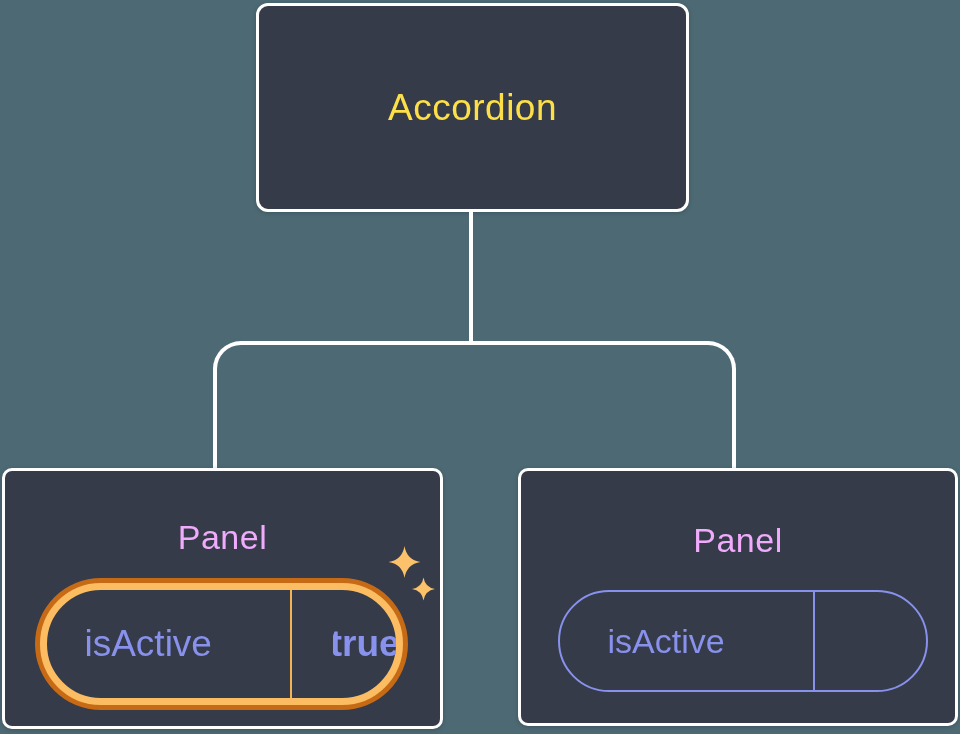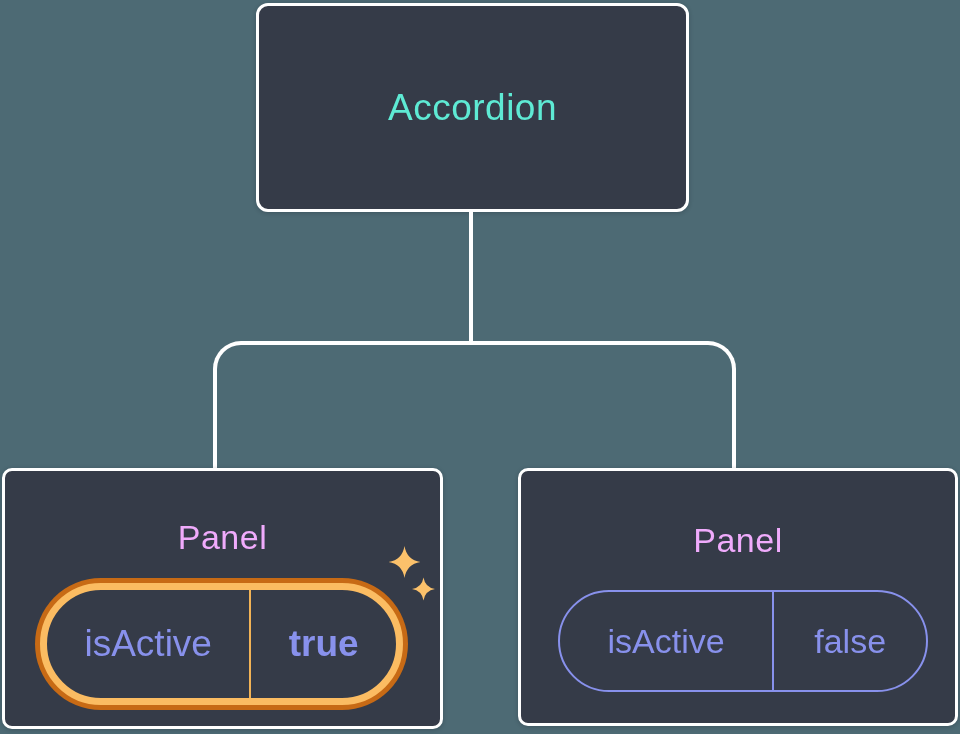--- a/index.html
+++ b/index.html
@@ -23,21 +23,21 @@
     border: 3px solid #FFFFFF;
     border-radius: 12px;
     box-shadow: 0 1px 4px rgba(20,25,35,0.25);
   }
   .node-root {
     left: 256px; top: 3px;
     width: 433px; height: 209px;
     display: flex; align-items: center; justify-content: center;
   }
   .node-title {
-    color: #5eead4;
+    color: #fde047;
     font-size: 37px;
     font-weight: 500;
     letter-spacing: 0.5px;
   }
   .node-panel-left  { left: 2px;   top: 468px; width: 441px; height: 261px; border-radius: 10px; }
   .node-panel-right { left: 518px; top: 468px; width: 440px; height: 258px; border-radius: 10px; }
   .panel-title {
     position: absolute;
     left: 0; right: 0;
     text-align: center;
@@ -68,20 +68,21 @@
     border-bottom: none;
     border-radius: 28px 28px 0 0;
   }
 
   
   .pill {
     position: absolute;
     box-sizing: border-box;
     display: flex;
     align-items: stretch;
+    gap: 41px;
   }
   .pill-active {
     left: 35px; top: 112px;
     width: 363px; height: 122px;
     border: 7px solid #FBBC62;
     border-radius: 66px;
     box-shadow: 0 0 0 5px #C76A15;
     background: #353B48;
   }
   .pill-inactive {
@@ -143,17 +144,16 @@
     <svg viewBox="0 0 100 100" xmlns="http://www.w3.org/2000/svg">
       <path d="M50 0 Q57 43 100 50 Q57 57 50 100 Q43 57 0 50 Q43 43 50 0 Z" fill="#FBC16B"></path>
     </svg>
   </div>
 
   <div class="node node-panel-right">
     <div class="panel-title">Panel</div>
     <div class="pill pill-inactive">
       <div class="pill-cell cell-key">isActive</div>
       <div class="pill-divider divider-purple"></div>
-      <div class="pill-cell cell-val">false</div>
     </div>
   </div>
 
 </div>
 
 </body></html>

